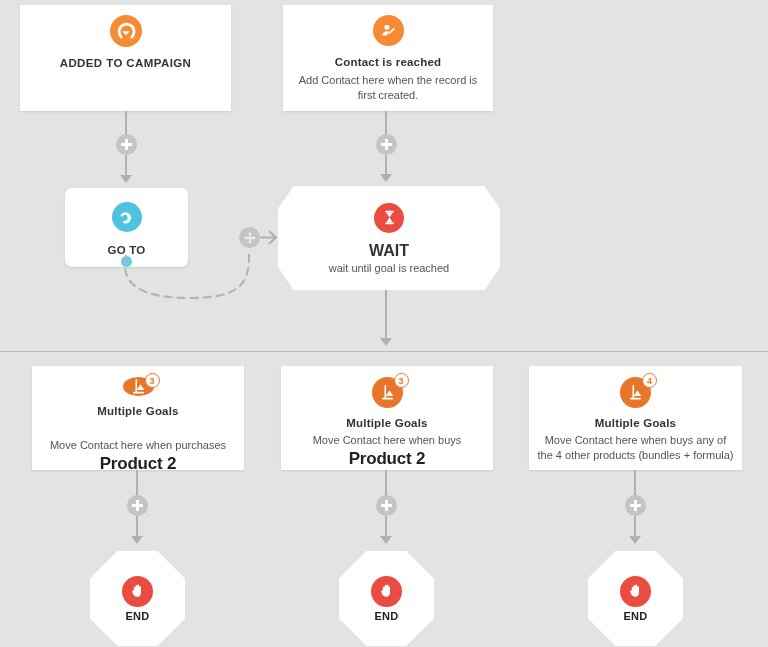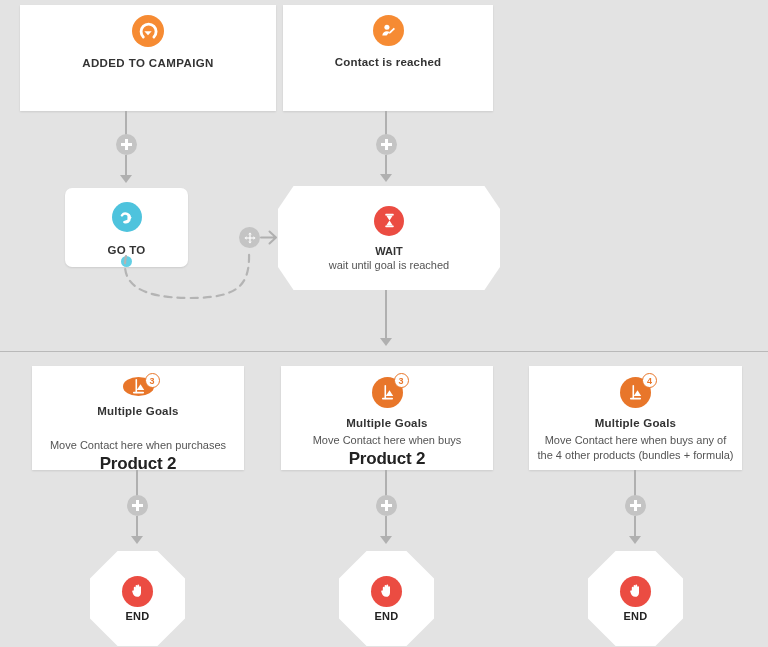--- a/index.html
+++ b/index.html
@@ -61,21 +61,21 @@
   
   .octagon{
     position:absolute;background:#ffffff;
     clip-path:polygon(29% 0,71% 0,100% 29%,100% 71%,71% 100%,29% 100%,0 71%,0 29%);
     display:flex;flex-direction:column;align-items:center;justify-content:center;
     text-align:center;
   }
   .octagon.wide{
     clip-path:polygon(7% 0,93% 0,100% 22%,100% 78%,93% 100%,7% 100%,0 78%,0 22%);
   }
-  .octagon .title{font-weight:bold;font-size:11px;color:#333;}
+  .octagon .title{font-weight:bold;font-size:16px;color:#333;}
   .octagon .desc{font-size:11px;color:#545454;margin-top:2px;}
   .octagon .endlabel{font-weight:bold;font-size:11px;color:#222;margin-top:3px;letter-spacing:.3px;}
 
   
   .vline{position:absolute;width:2px;background:#b0b0b0;}
   .plus{
     position:absolute;width:21px;height:21px;border-radius:50%;
     background:#c4c4c4;display:flex;align-items:center;justify-content:center;
   }
   .plus::before,.plus::after{content:"";position:absolute;background:#ffffff;}
@@ -97,39 +97,40 @@
 
   svg{display:block;overflow:visible;}
 </style>
 </head>
 <body>
 
 <div class="canvas">
 
   <div class="divider" style="top:351px;"></div>
 
-  <div class="card" style="left:20px;top:5px;width:256px;height:106px;padding-top:10px;">
+  <div class="card" style="left:20px;top:5px;width:211px;height:106px;padding-top:10px;">
     <div class="icon-circle ic-orange" style="width:32px;height:32px;">
       <svg width="20" height="20" viewBox="0 0 24 24">
         <path d="M12 2 A9 9 0 1 0 21 11" fill="none" stroke="#ffffff" stroke-width="3.4" stroke-linecap="round" transform="rotate(135 12 12)"></path>
         <path d="M7.6 12.2 L12 17 L16.4 12.2 Z" fill="#ffffff"></path>
       </svg>
     </div>
     <div class="title caps" style="margin-top:9px;">ADDED TO CAMPAIGN</div>
   </div>
 
   <div class="card" style="left:283px;top:5px;width:210px;height:106px;padding-top:10px;">
     <div class="icon-circle ic-orange" style="width:31px;height:31px;">
       <svg width="19" height="19" viewBox="0 0 24 24">
         <circle cx="10" cy="8" r="3.2" fill="#ffffff"></circle>
         <path d="M4.2 18.4c0-3.4 2.6-5.6 5.8-5.6 1.3 0 2.5.35 3.4.95L9.6 18.4z" fill="#ffffff"></path>
         <path d="M18.6 8.4 L20.2 10 L14.6 15.6 L12.4 16.2 L13 14z" fill="#ffffff"></path>
       </svg>
     </div>
     <div class="title" style="margin-top:9px;">Contact is reached</div>
+    <div class="desc" style="margin-top:4px;">Add Contact here when the record is first created.</div>
   </div>
 
   <div class="vline" style="left:125px;top:111px;height:28px;"></div>
   <div class="plus" style="left:116px;top:134px;"></div>
   <div class="vline" style="left:125px;top:155px;height:22px;"></div>
   <div class="arrowhead" style="left:120px;top:175px;"></div>
 
   <div class="vline" style="left:385px;top:111px;height:28px;"></div>
   <div class="plus" style="left:376px;top:134px;"></div>
   <div class="vline" style="left:385px;top:155px;height:22px;"></div>

